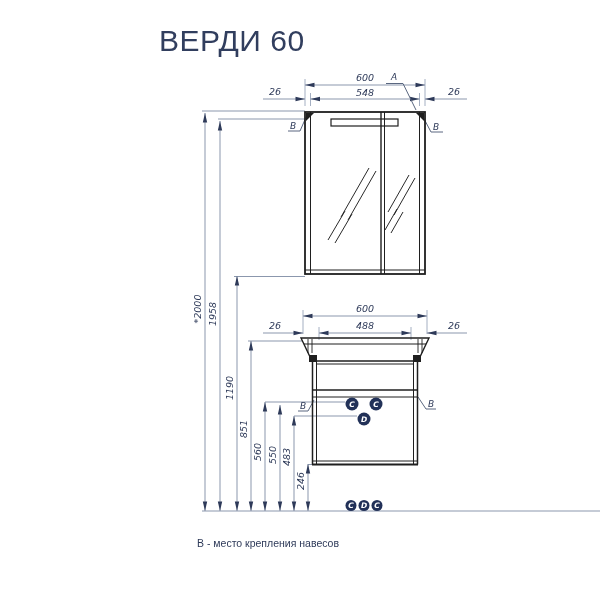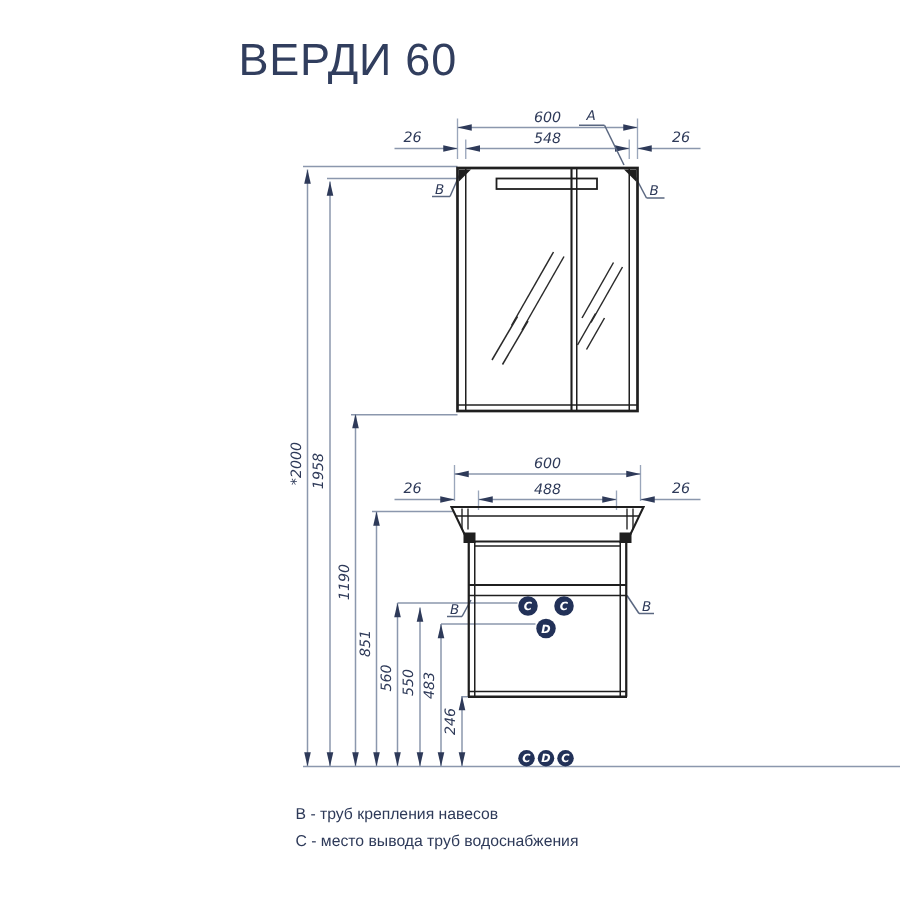--- a/index.html
+++ b/index.html
@@ -185,17 +185,16 @@
       <circle cx="309" cy="505.5" r="5.5" fill="#223158"></circle>
       <circle cx="322" cy="505.5" r="5.5" fill="#223158"></circle>
       <circle cx="335" cy="505.5" r="5.5" fill="#223158"></circle>
       <text class="circletxt" text-anchor="middle" x="309" y="508">C</text>
       <text class="circletxt" text-anchor="middle" x="322" y="508">D</text>
       <text class="circletxt" text-anchor="middle" x="335" y="508">C</text>
     </g>
   </svg>
 
   <div class="legend">
-    <div>B - труб крепления навесов</div>
-    <div>C - место вывода труб водоснабжения</div>
+    <div>B - место крепления навесов</div>
   </div>
 
 </div>
 
 </body></html>

